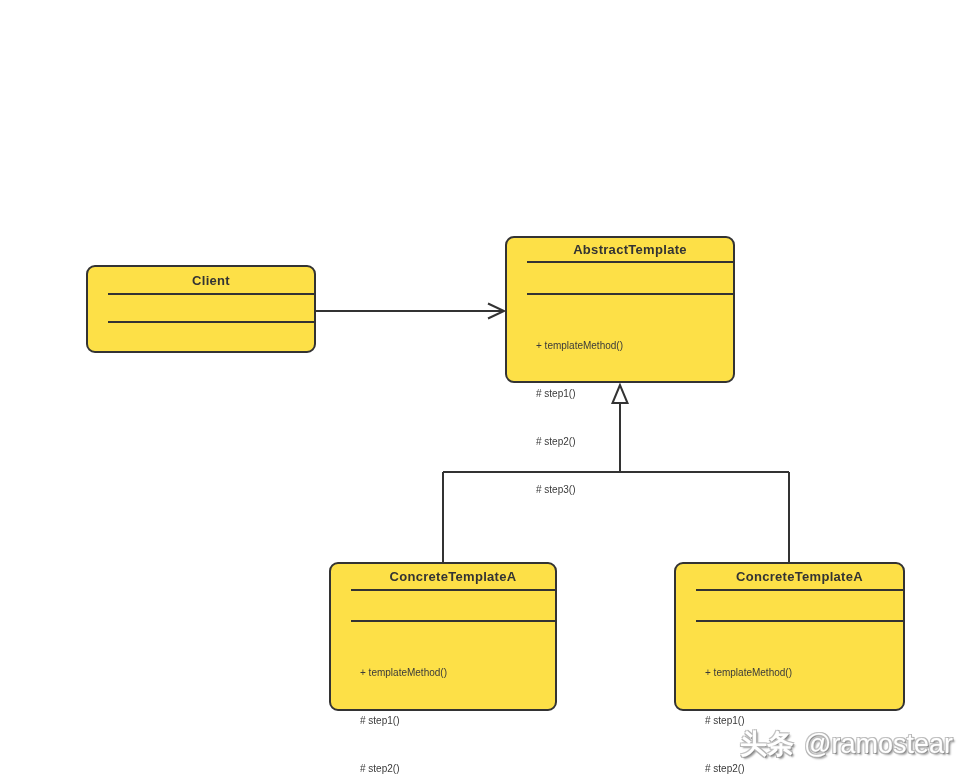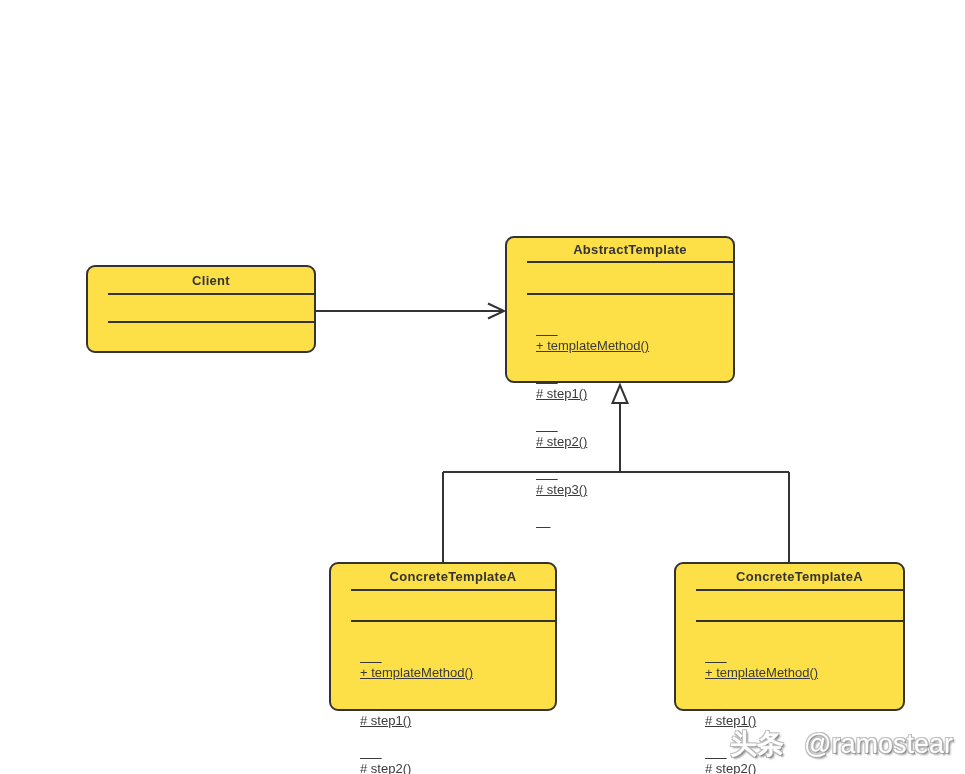--- a/index.html
+++ b/index.html
@@ -41,43 +41,42 @@
     letter-spacing: 0.3px;
     color: #333333;
   }
   .class-attrs {
     box-sizing: border-box;
     border-bottom: 2px solid #333333;
   }
   .class-methods {
     box-sizing: border-box;
     padding: 11px 6px 0 9px;
-    font-size: 13px;
+    font-size: 10px;
     line-height: 16px;
     white-space: pre;
-    text-decoration: underline;
   }
   .method-line {
     height: 16px;
   }
   .watermark {
     position: absolute;
     top: 726px;
     right: 12px;
     font-size: 27px;
     color: #ffffff;
     white-space: nowrap;
     text-shadow:
       -1px -1px 0 #c4c4c4,
        1px -1px 0 #b5b5b5,
       -1px  1px 0 #b5b5b5,
        1px  1px 0 #8d8d8d,
        2px  2px 2px #9a9a9a;
   }
-  .watermark .brand { font-weight: bold; margin-right: 20px; }
+  .watermark .brand { font-weight: bold; margin-right: 10px; }
 </style>
 </head>
 <body>
 
 <div id="canvas">
 
   <svg class="connector-layer" viewBox="0 0 965 774" xmlns="http://www.w3.org/2000/svg">
 
     <line x1="307" y1="311" x2="502" y2="311" stroke="#333333" stroke-width="2"></line>
     <path d="M488,303.5 L504,311 L488,318.5" fill="none" stroke="#333333" stroke-width="2"></path>

